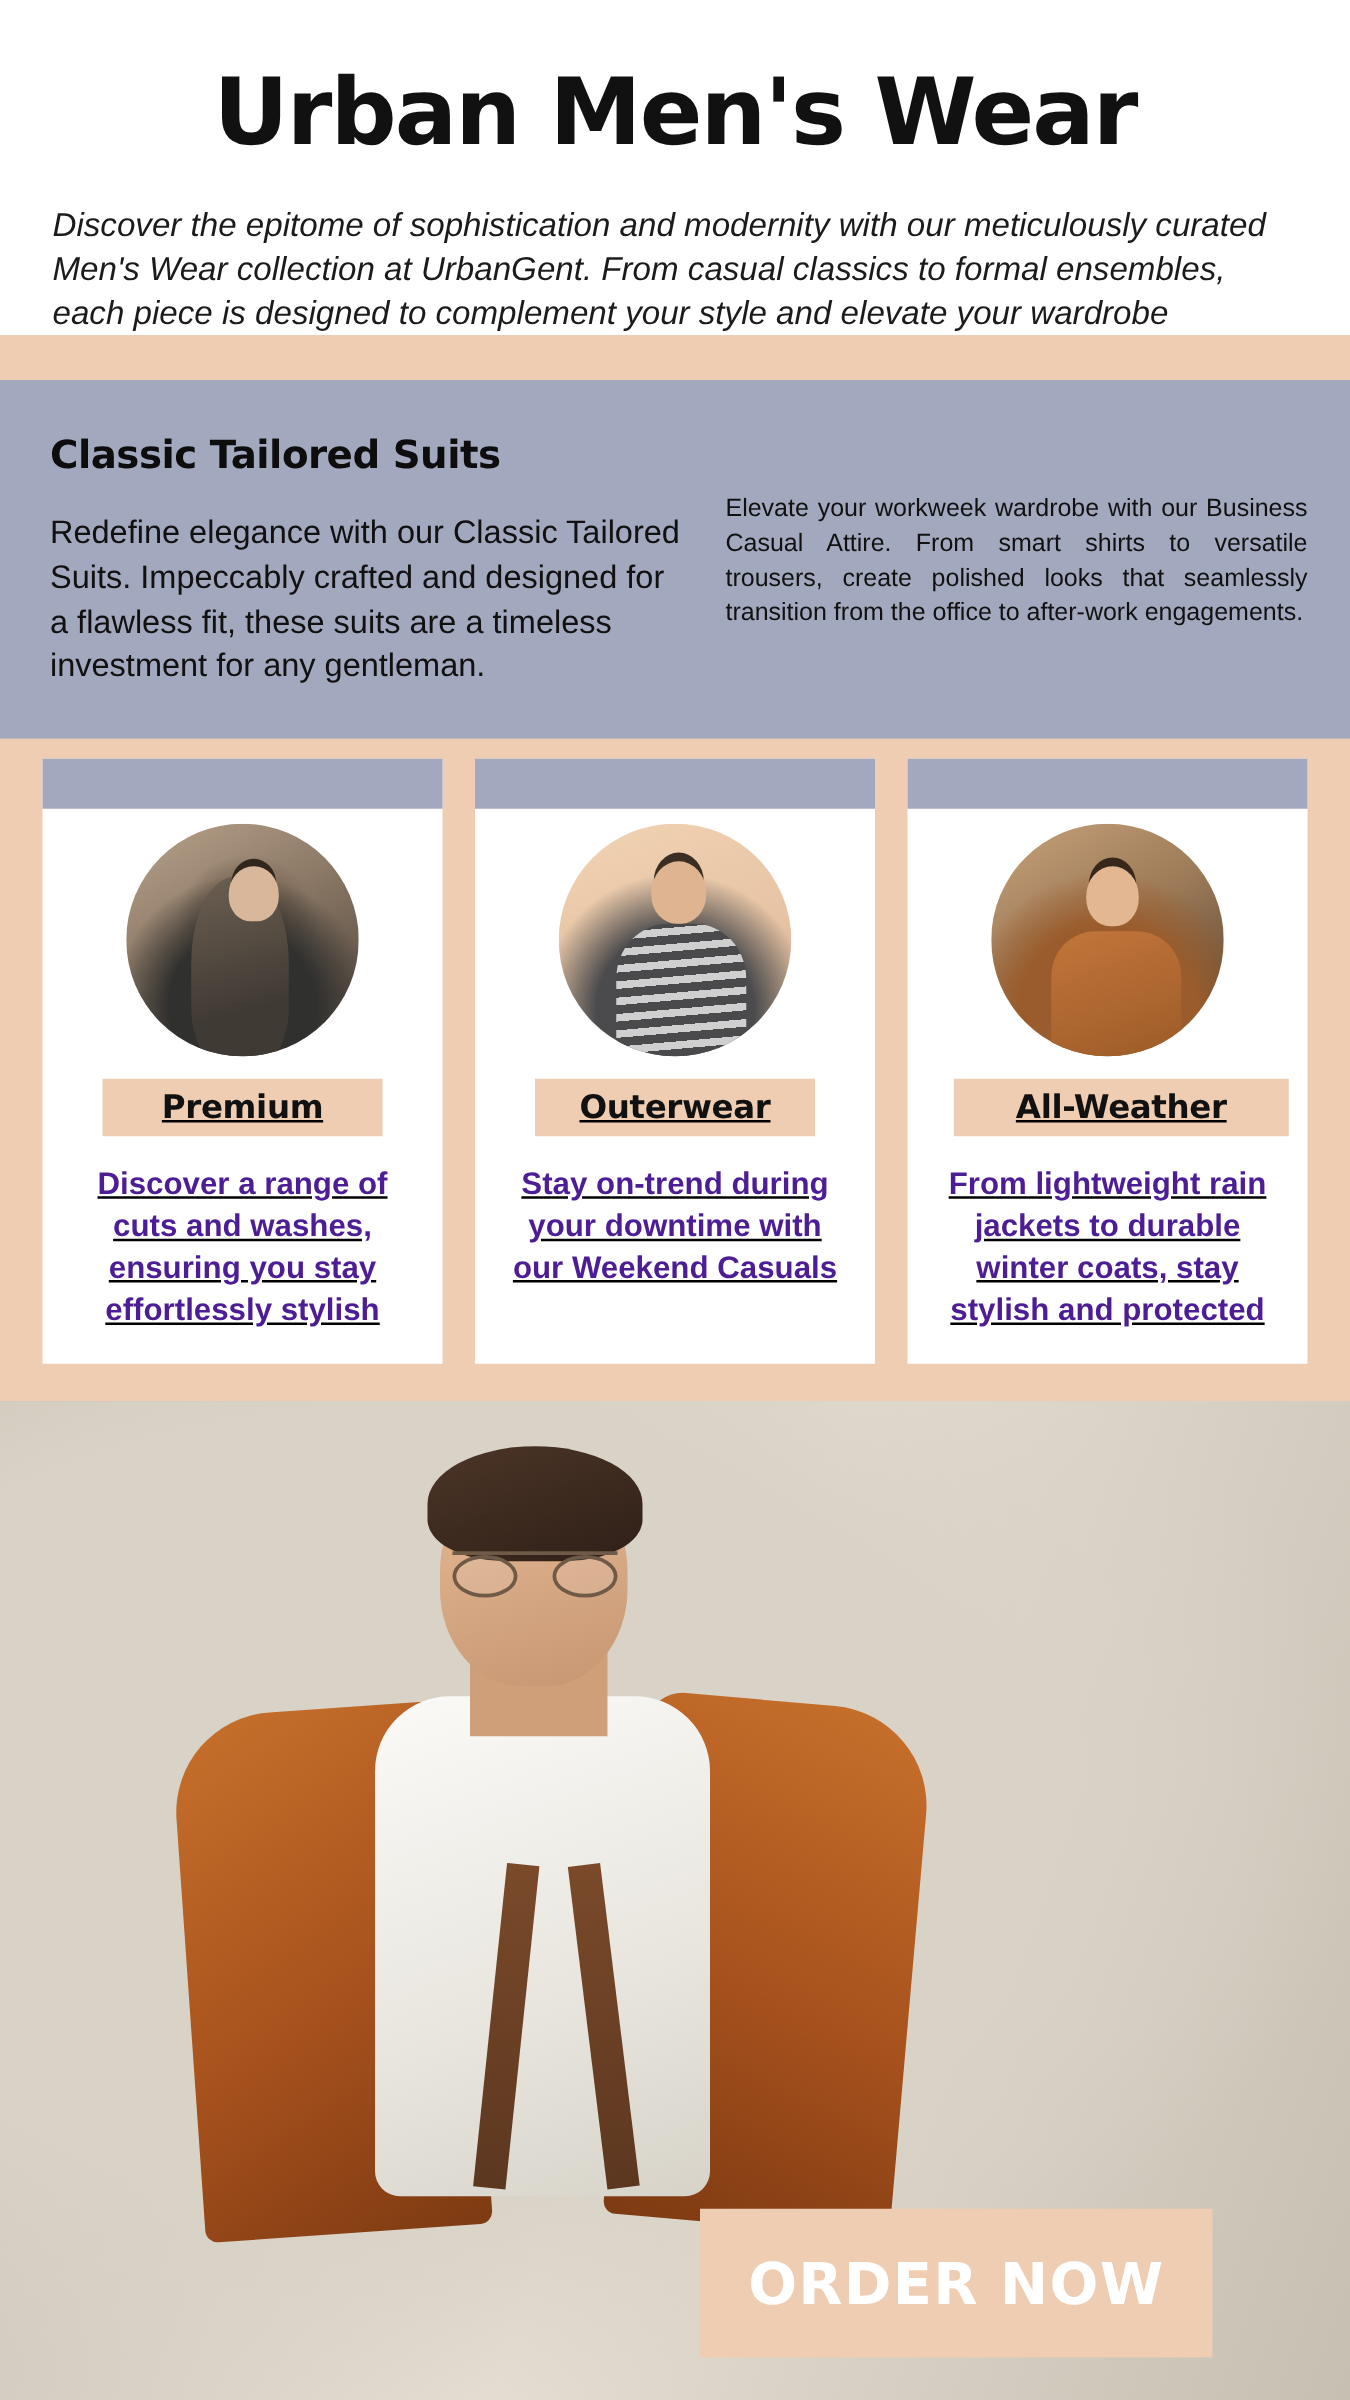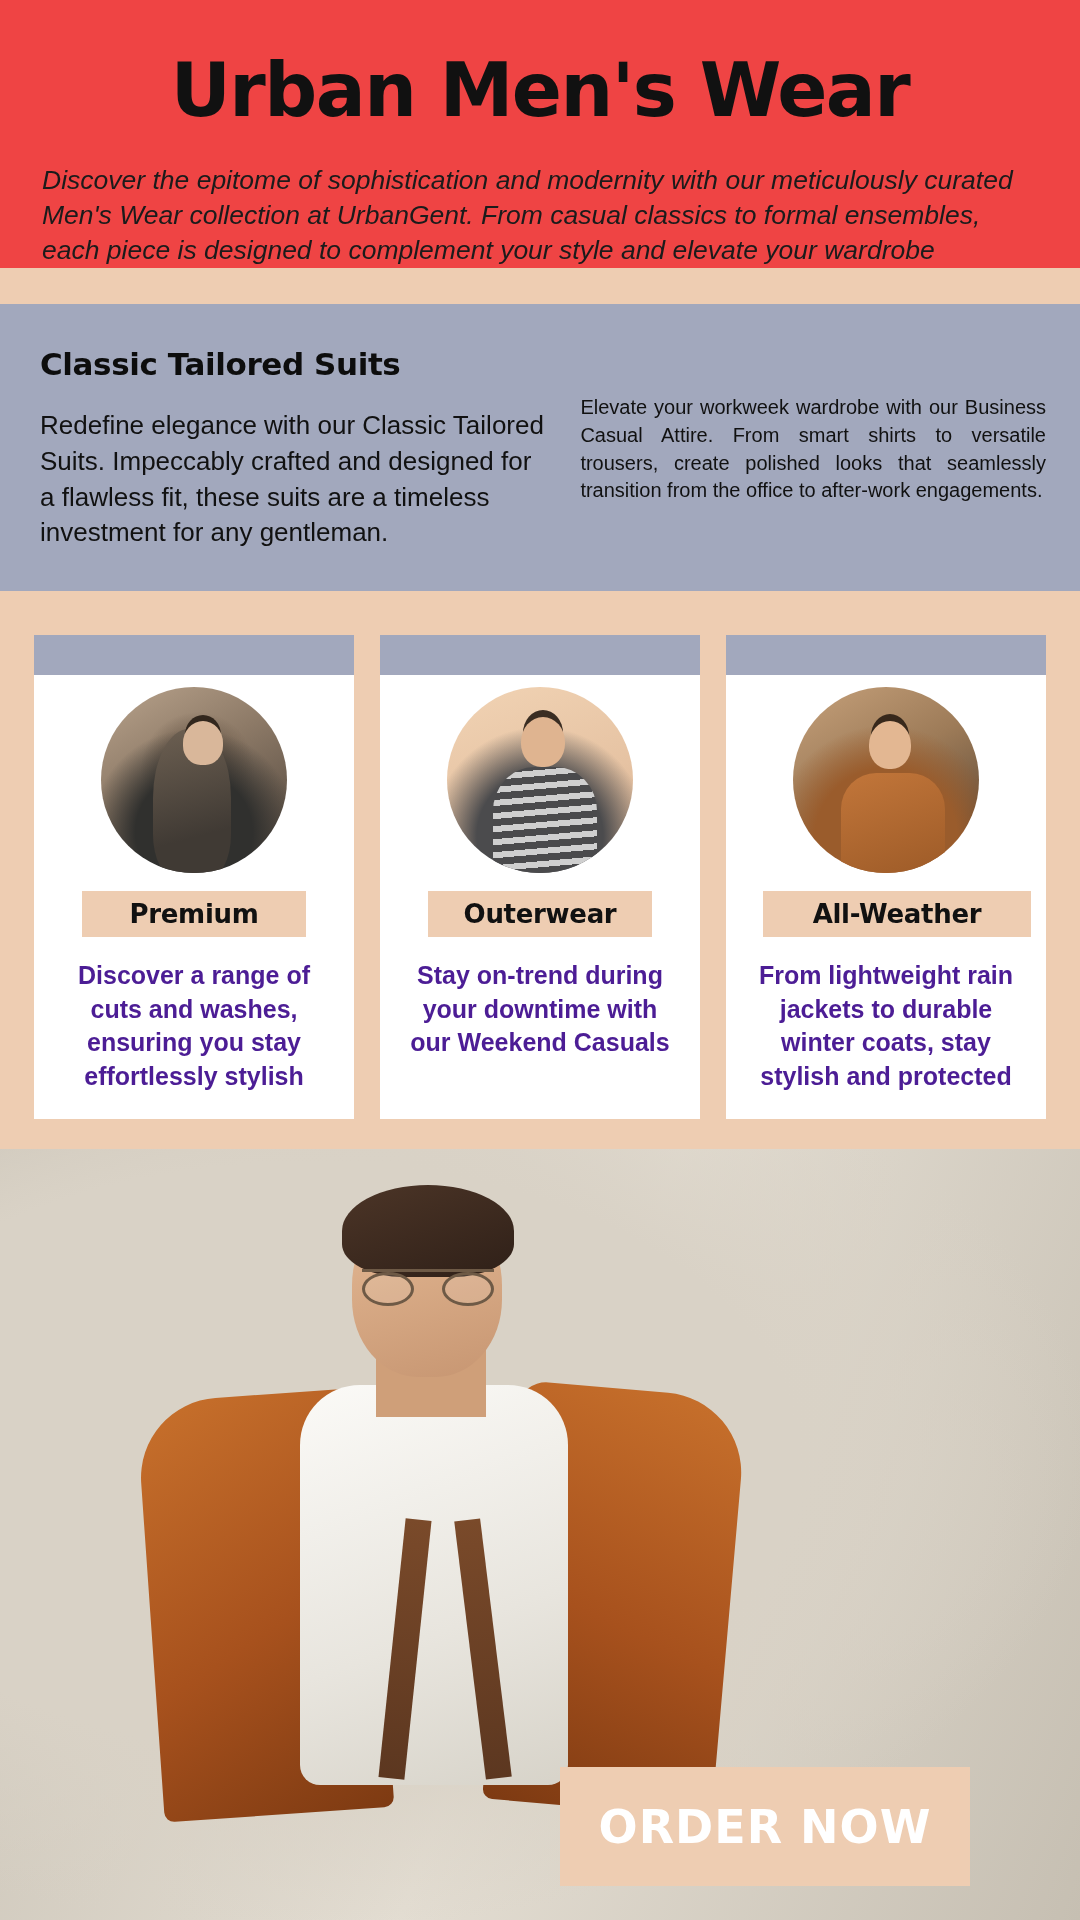--- a/index.html
+++ b/index.html
@@ -21,21 +21,21 @@
     height: 1920px;
     position: relative;
     background: #eecdb2;
     display: flex;
     flex-direction: column;
   }
 
   
   .header {
     padding: 38px 40px 0 40px;
-    background: #ef4444;
+    background: #ffffff;
   }
 
   .poster-title {
     font-family: "DejaVu Sans", sans-serif;
     font-weight: 700;
     font-size: 74px;
     line-height: 1.04;
     text-align: center;
     color: #111111;
     letter-spacing: -1.5px;
@@ -90,24 +90,25 @@
   .band-body-right {
     font-size: 20px;
     line-height: 1.38;
     color: #111111;
     text-align: justify;
   }
 
   
   .cards-section {
     background: #eecdb2;
-    padding: 44px 34px 30px 34px;
+    padding: 16px 34px 30px 34px;
     display: flex;
     justify-content: space-between;
     gap: 16px;
+    text-decoration: underline;
   }
 
   .card {
     width: 320px;
     background: #ffffff;
     display: flex;
     flex-direction: column;
     align-items: center;
     position: relative;
     padding-bottom: 26px;

